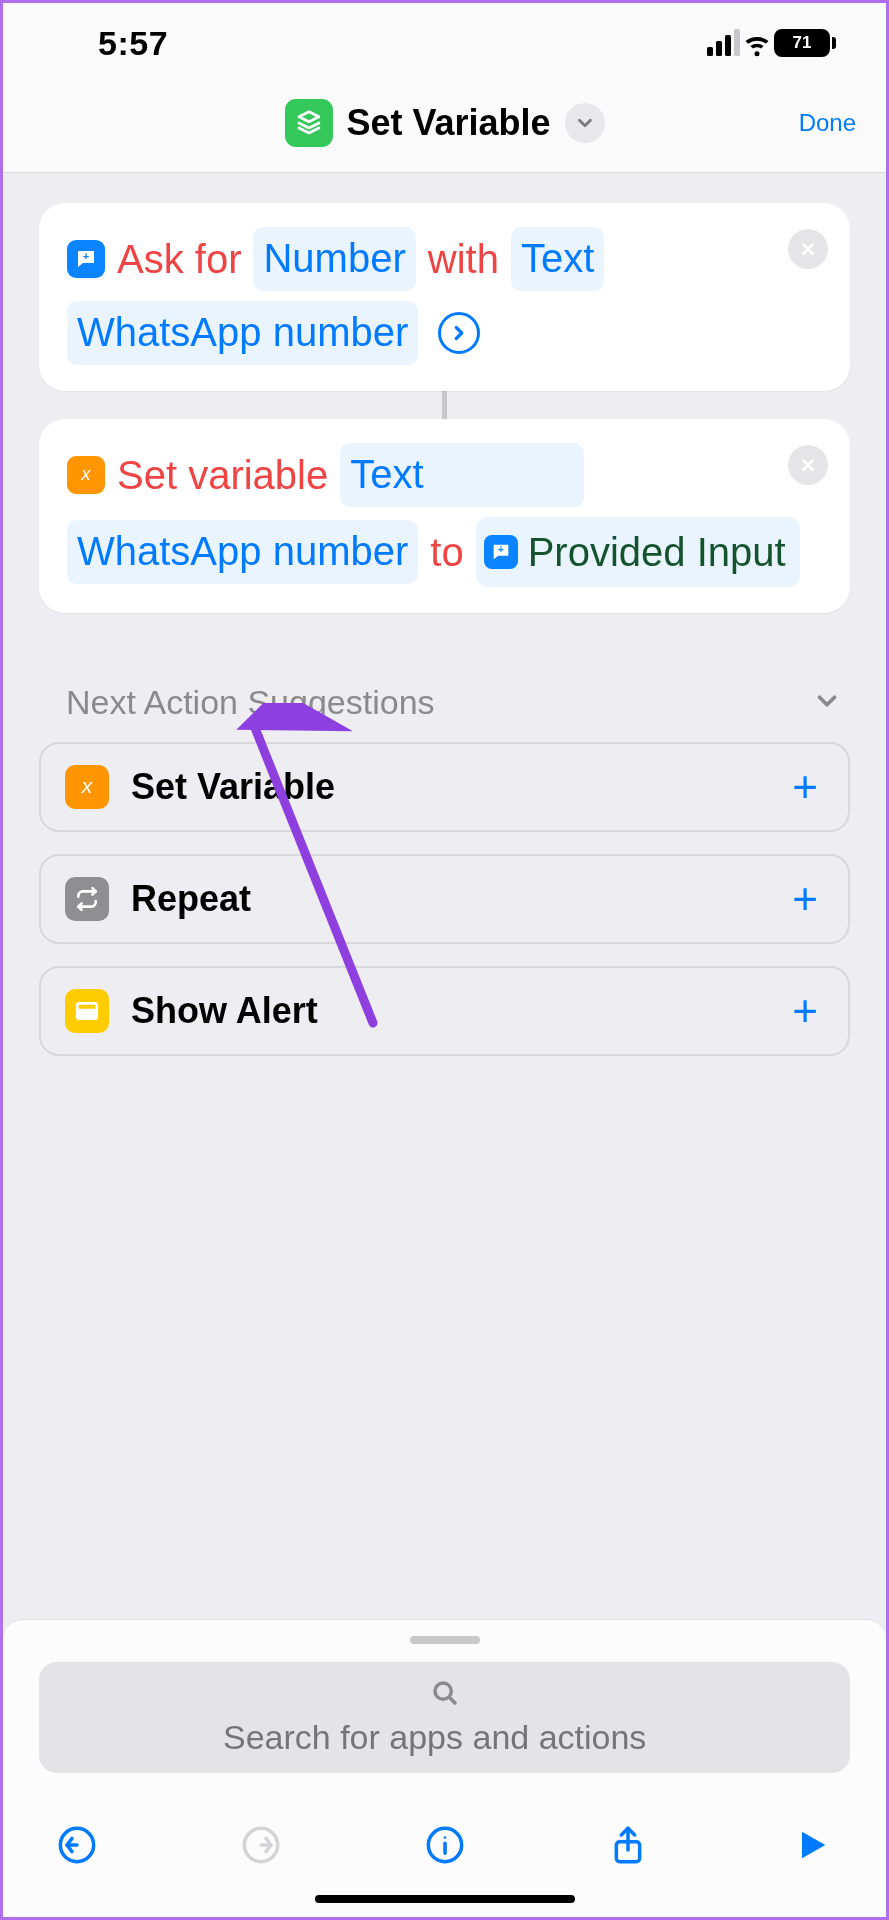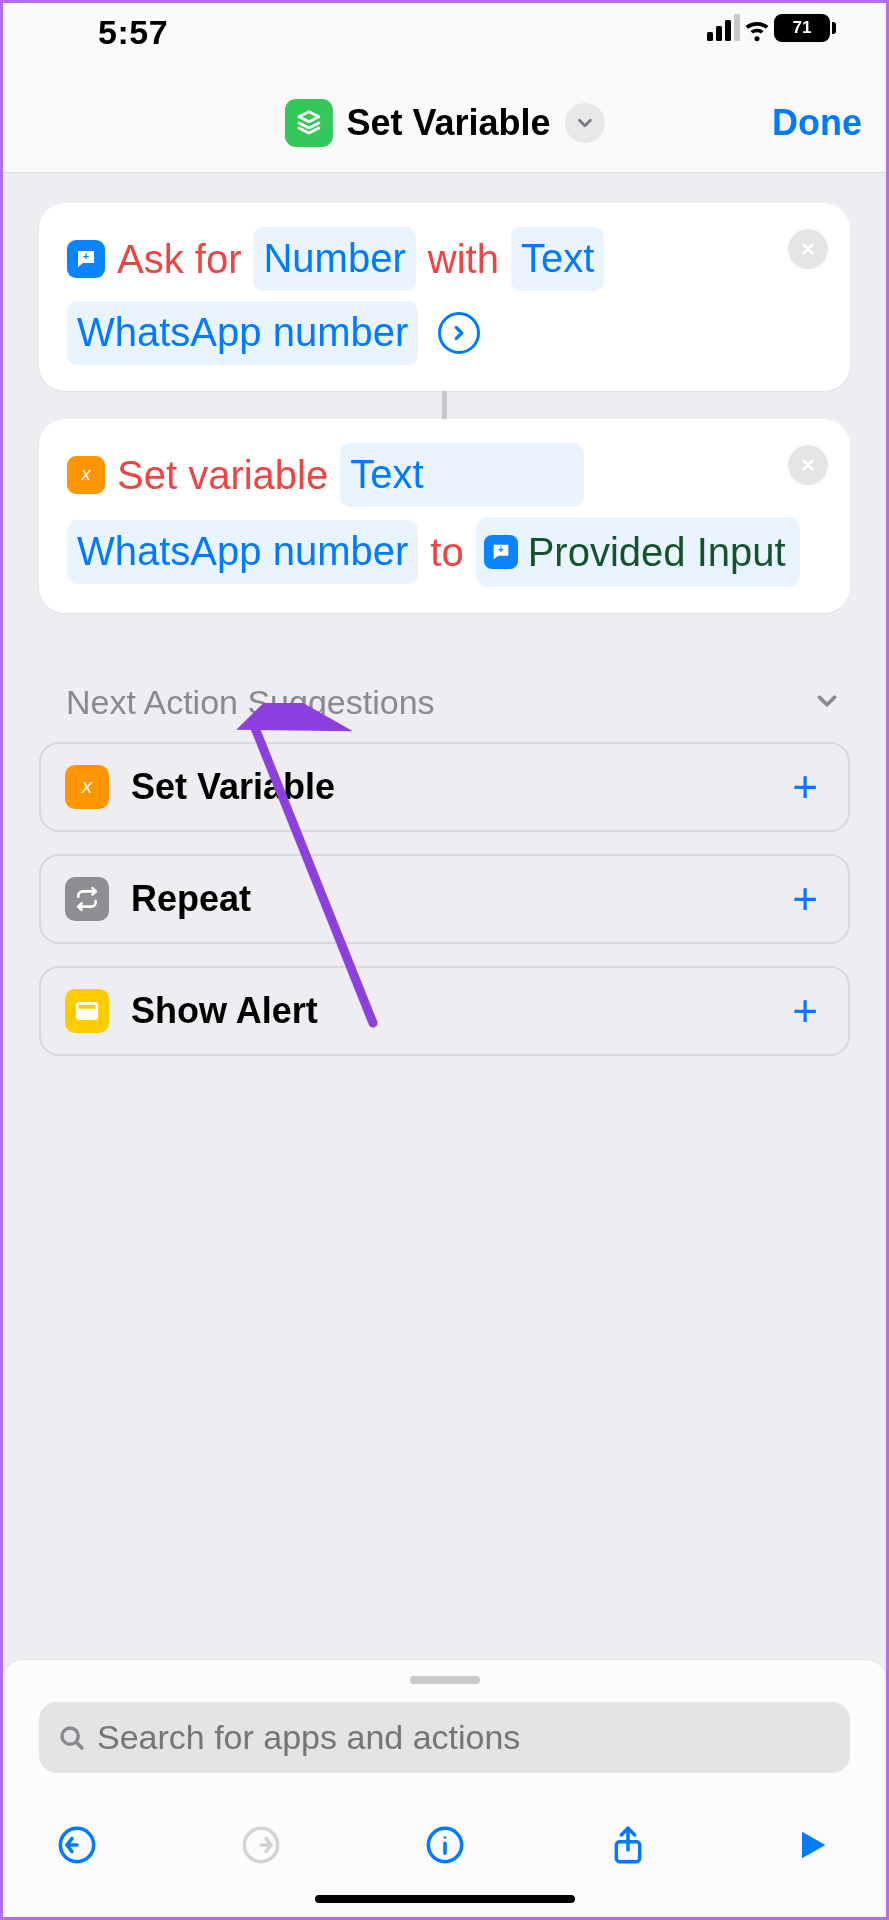--- a/index.html
+++ b/index.html
@@ -17,21 +17,21 @@
     position: relative;
     overflow: hidden;
     display: flex;
     flex-direction: column;
   }
 
   
   .status-bar {
     height: 70px;
     display: flex;
-    align-items: flex-start;
+    align-items: center;
     justify-content: space-between;
     padding: 10px 50px 0 95px;
     background: #fafafb;
   }
   .status-time { font-size: 34px; font-weight: 700; letter-spacing: 0.5px; }
   .status-icons { display: flex; align-items: center; gap: 2px; }
   .sig-bars { display: flex; align-items: flex-end; gap: 3px; height: 26px; }
   .sig-bars span { width: 6px; background: #000; border-radius: 1.5px; }
   .sig-bars span:nth-child(1){height:9px;} .sig-bars span:nth-child(2){height:15px;}
   .sig-bars span:nth-child(3){height:21px;} .sig-bars span:nth-child(4){height:27px; background:#c7c7cc;}
@@ -48,21 +48,21 @@
     display: flex;
     align-items: center;
     padding: 0 30px;
     border-bottom: 1px solid #dcdcdf;
     position: relative;
   }
   .nav-center { position:absolute; left:50%; transform:translateX(-50%); display:flex; align-items:center; gap:14px; }
   .nav-title { font-size: 36px; font-weight: 600; }
   .nav-icon-box { width:48px; height:48px; border-radius:11px; background:#34c759; display:flex; align-items:center; justify-content:center; }
   .nav-chevron { width:40px; height:40px; border-radius:20px; background:#e8e8ea; display:flex; align-items:center; justify-content:center; }
-  .nav-done { position:absolute; right:24px; font-size:36px; font-weight:700; color:#007aff; }
+  .nav-done { position:absolute; right:30px; font-size:24px; font-weight:400; color:#007aff; }
 
   
   .content { flex:1; background:#eeeef2; padding: 30px 36px 0 36px; position:relative; }
 
   .action-card {
     background:#fff;
     border-radius: 26px;
     padding: 24px 28px 26px 28px;
     box-shadow: 0 1px 2px rgba(0,0,0,0.05);
     position: relative;
@@ -107,21 +107,21 @@
   .annot-arrow { position:absolute; pointer-events:none; }
 
   
   .bottom-sheet {
     position:absolute; left:0; right:0; bottom:0;
     background:#fcfcfd; border-top: 1px solid #e2e2e4;
     border-radius: 20px 20px 0 0;
     padding-top: 16px;
   }
   .grabber { width:70px; height:8px; background:#c9c9cd; border-radius:4px; margin: 0 auto 18px auto; }
-  .search-wrap { margin: 0 36px 22px 36px; background:#e4e4e7; border-radius:18px; display:flex; align-items:center; padding: 16px 18px; gap:10px; }
+  .search-wrap { margin: 0 36px 22px 36px; background:#e4e4e7; border-radius:18px; display:flex; align-items:center; padding: 16px 18px; gap:10px;flex-direction:column; }
   .search-wrap input { border:none; background:transparent; font-size:34px; color:#8a8a8e; flex:1; outline:none; }
   .search-ic svg { width:30px; height:30px; display:block; }
 
   .toolbar { display:flex; justify-content:space-between; align-items:center; padding: 26px 50px 20px 50px; }
   .tb-btn { width:48px; height:48px; display:flex; align-items:center; justify-content:center; }
   .tb-btn svg { width:40px; height:40px; }
   .tb-btn.dis svg { opacity:0.35; }
 
   .home-ind { width:260px; height:8px; background:#000; border-radius:4px; margin: 6px auto 14px auto; }
 </style>

